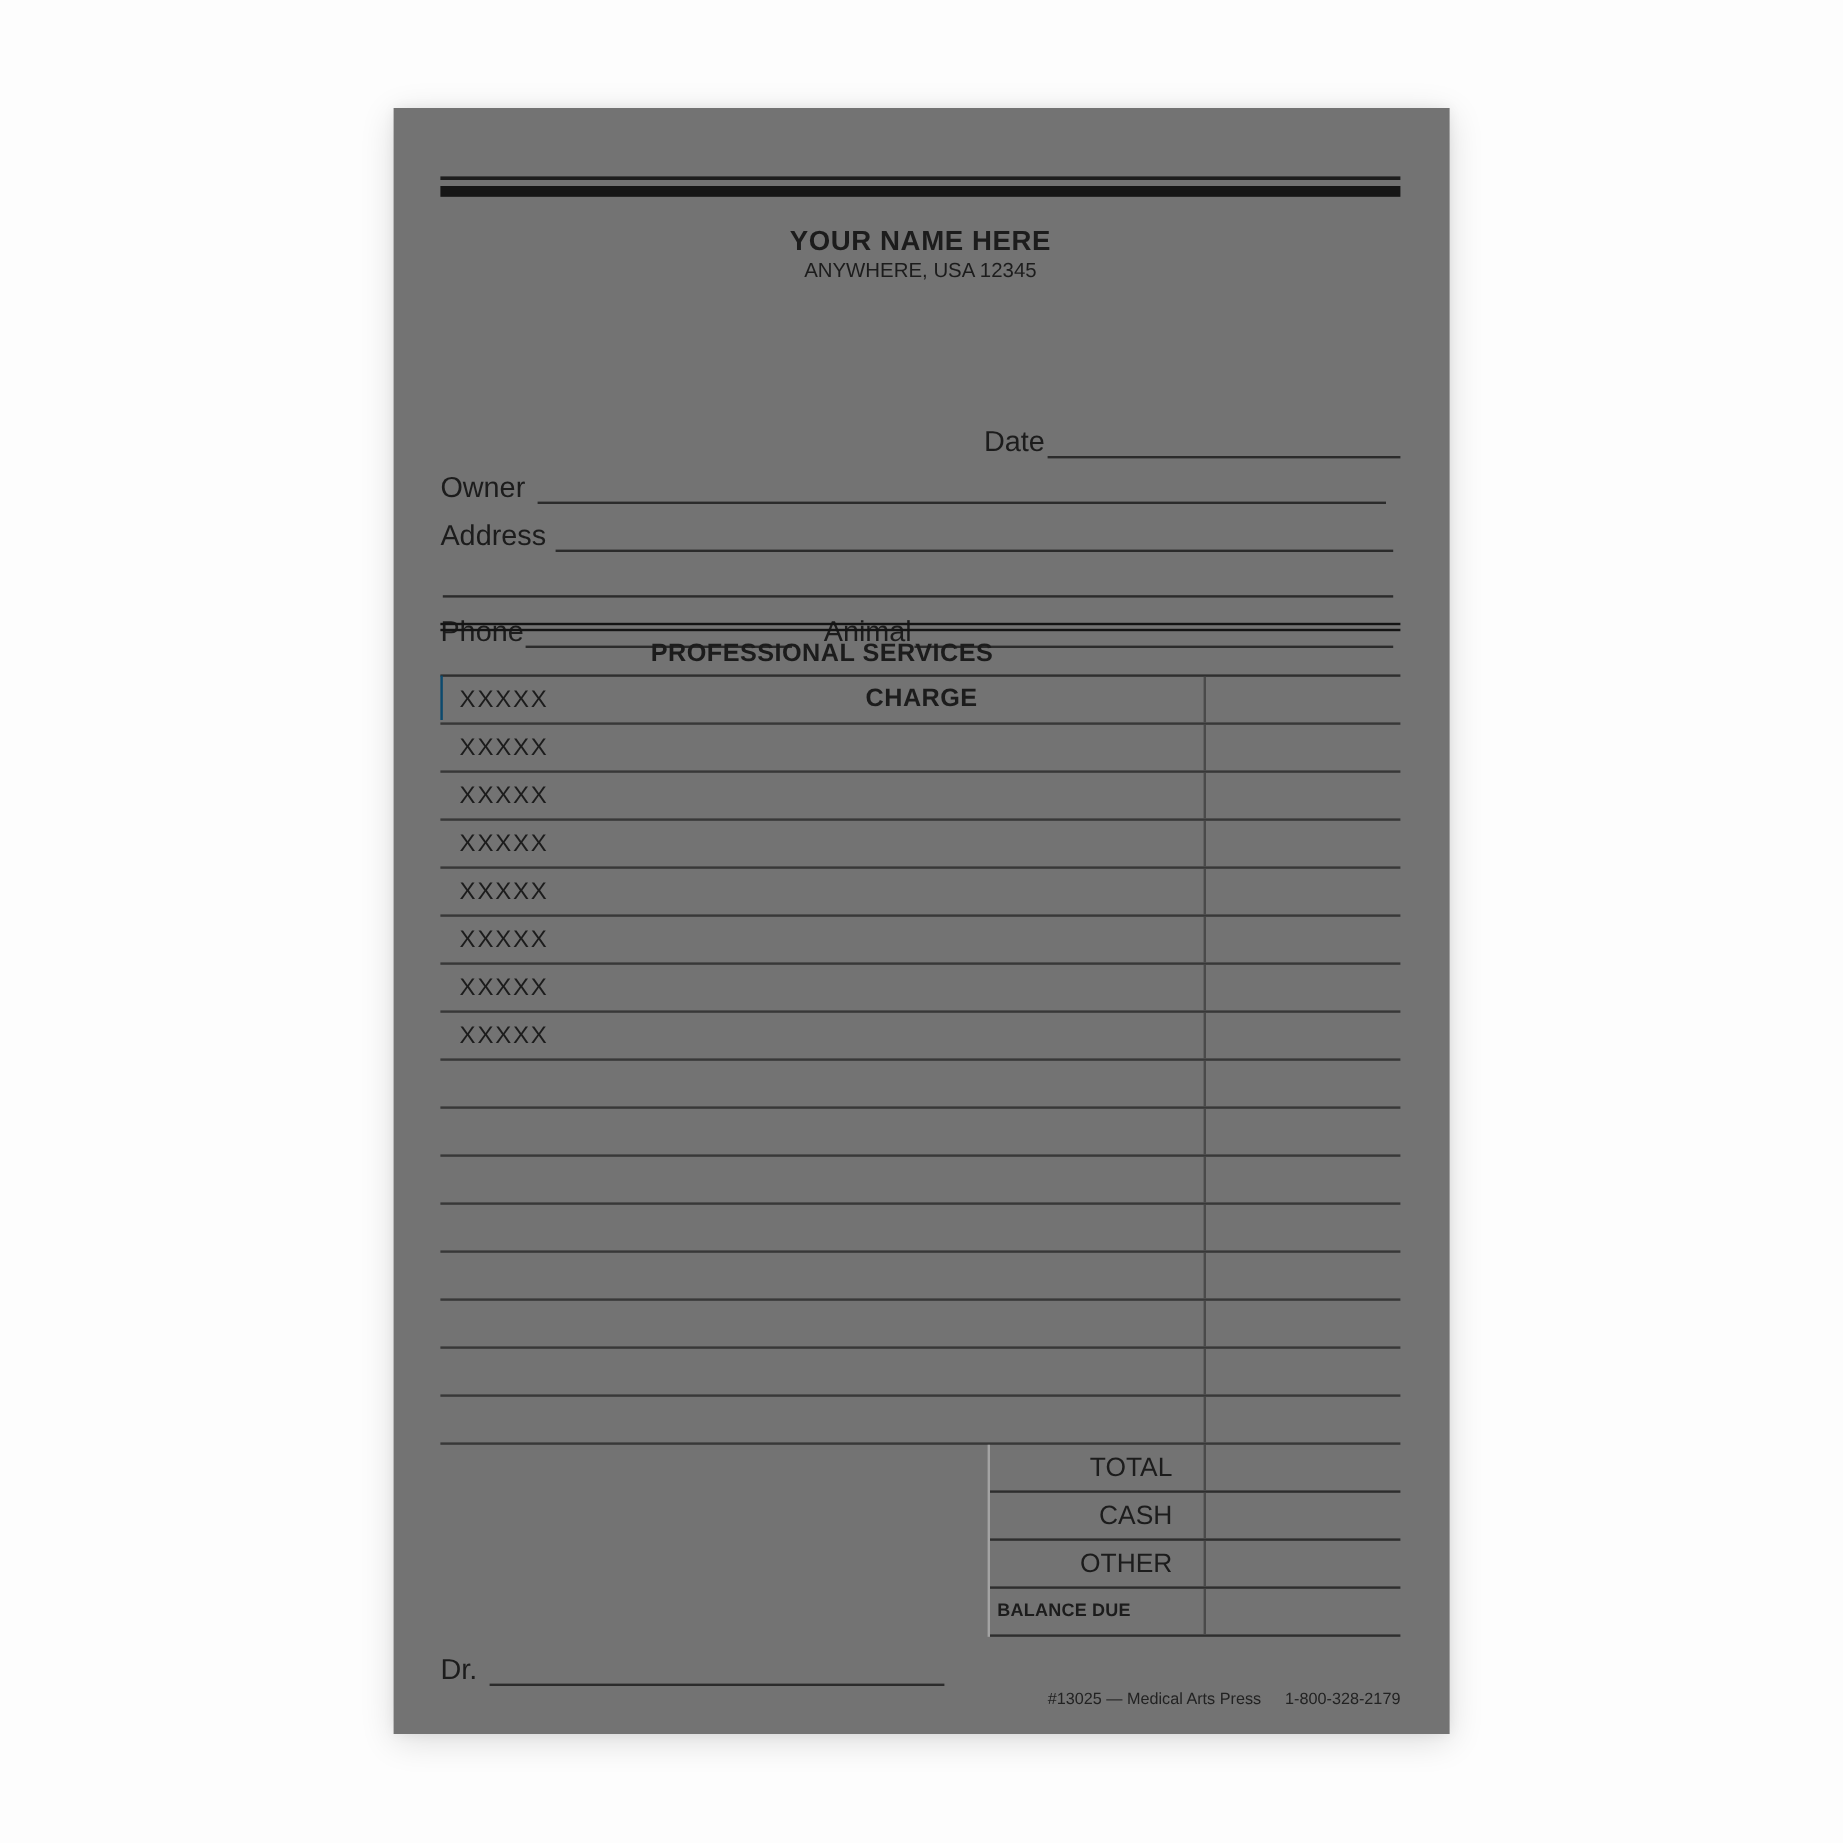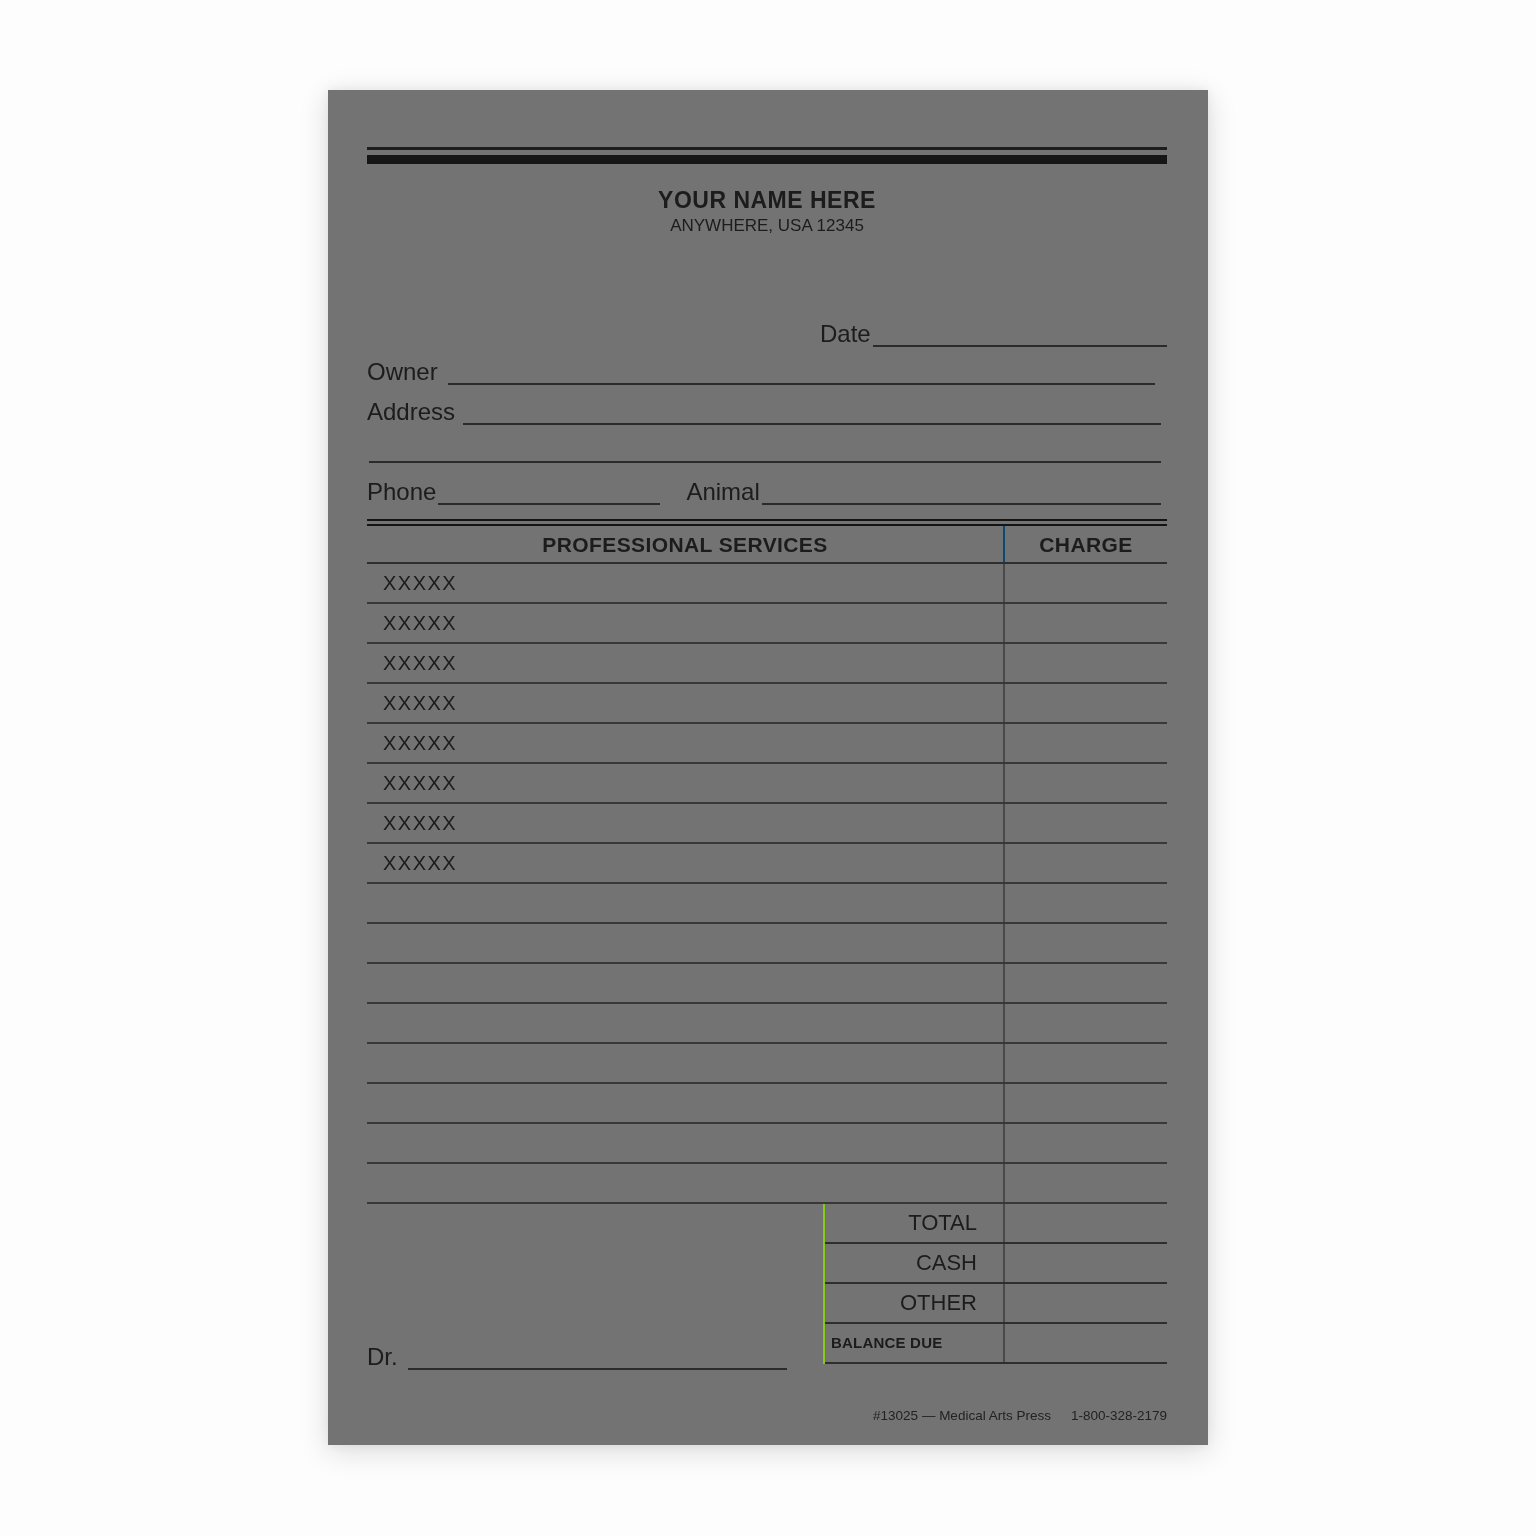--- a/index.html
+++ b/index.html
@@ -21,48 +21,48 @@
   .rule-thin{position:absolute;left:0;right:0;top:57px;height:3px;background:#1d1d1d;}
   .rule-thick{position:absolute;left:0;right:0;top:65px;height:9px;background:#161616;}
 
   
   .clinic{position:absolute;left:0;right:0;top:95px;text-align:center;}
   .clinic .name{font-size:23px;font-weight:bold;letter-spacing:.5px;line-height:30px;}
   .clinic .line2{font-size:17px;line-height:22px;}
   .clinic .line3{font-size:17px;line-height:21px;}
 
   
-  .frow{position:absolute;display:flex;align-items:flex-end;height:31px;}
+  .frow{position:absolute;display:flex;align-items:flex-end;height:31px;margin-top:35px;}
   .frow .lbl{font-size:24px;line-height:27px;white-space:nowrap;}
   .fline{border-bottom:2px solid #2b2b2b;height:100%;}
   .grow{flex:1 1 auto;}
 
   .frow-date{top:226px;left:453px;right:0;}
   .frow-owner{top:264px;left:0;right:12px;}
   .frow-address{top:304px;left:0;right:6px;}
   .frow-addr2{top:342px;left:2px;right:6px;}
   .frow-phone{top:384px;left:0;right:6px;}
   .frow-dr{top:1249px;left:0;width:420px;}
 
   .pad2{padding-right:2px;} .pad8{padding-right:8px;} .pad10{padding-right:10px;}
   .phone-line{width:222px;}
   .animal-lbl{margin-left:26px;}
 
   
   .table{position:absolute;left:0;width:800px;top:429px;}
   .dbl-rule{height:7px;border-top:2px solid #141414;border-bottom:2px solid #141414;box-sizing:border-box;}
-  .thead{display:flex;height:38px;border-bottom:2px solid #2e2e2e;box-sizing:border-box;}
+  .thead{display:flex;height:38px;border-bottom:2px solid #2e2e2e;box-sizing:border-box;flex-direction:column;}
   .th-svc{width:636px;text-align:center;font-weight:bold;font-size:21px;line-height:37px;letter-spacing:.4px;box-sizing:border-box;}
   .th-chg{flex:1;border-left:2px solid #0c4a6e;text-align:center;font-weight:bold;font-size:21px;line-height:37px;letter-spacing:.4px;box-sizing:border-box;}
   .trow{display:flex;height:40px;border-bottom:2px solid #383838;box-sizing:border-box;}
   .td-svc{width:636px;font-size:20px;line-height:38px;padding-left:16px;letter-spacing:1.5px;box-sizing:border-box;}
   .td-chg{flex:1;border-left:2px solid #4a4a4a;box-sizing:border-box;}
 
   
-  .summary{position:absolute;left:456px;width:344px;top:1114px;border-left:2px solid #84cc16;box-sizing:border-box;}
+  .summary{position:absolute;left:456px;width:344px;top:1114px;border-left:2px solid #a3a3a3;box-sizing:border-box;}
   .srow{display:flex;height:40px;border-bottom:2px solid #2e2e2e;box-sizing:border-box;}
   .s-label{width:178px;text-align:right;padding-right:26px;font-size:22px;line-height:38px;box-sizing:border-box;white-space:nowrap;}
   .srow.bold .s-label{font-weight:bold;text-align:left;padding-left:6px;padding-right:0;font-size:15px;letter-spacing:.2px;}
   .s-value{flex:1;border-left:2px solid #4a4a4a;box-sizing:border-box;}
 
   
   .footer{position:absolute;right:0;top:1318px;text-align:right;font-size:13.5px;color:#222;white-space:nowrap;margin-left:12px;}
   .footer .gap{display:inline-block;width:20px;}
 </style>
 </head>

